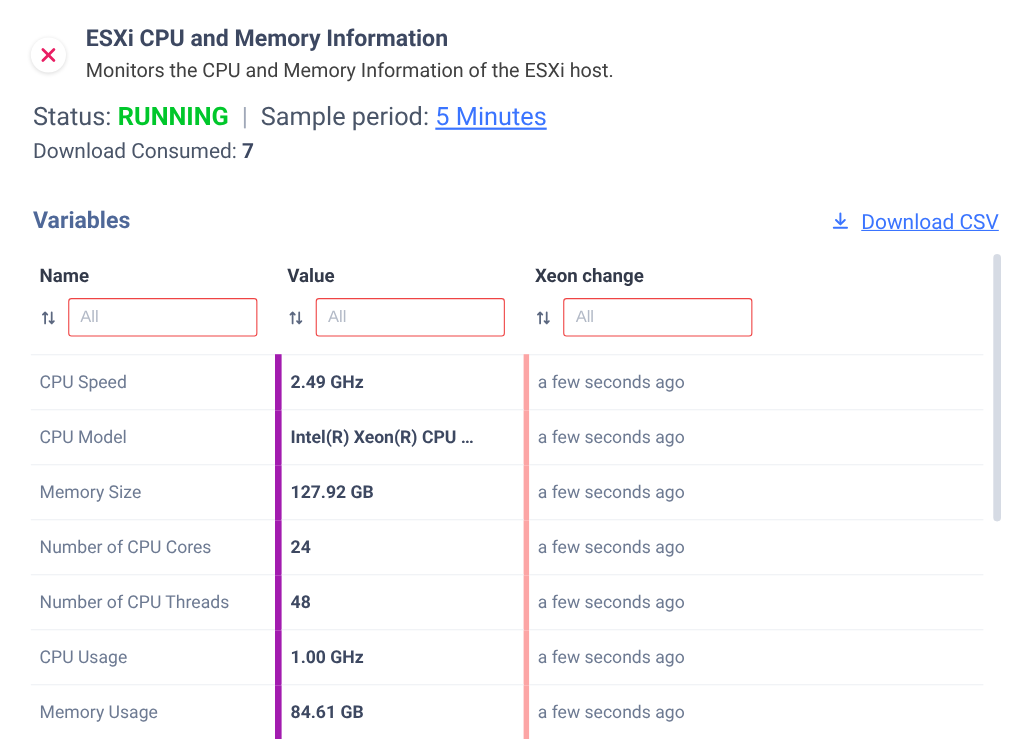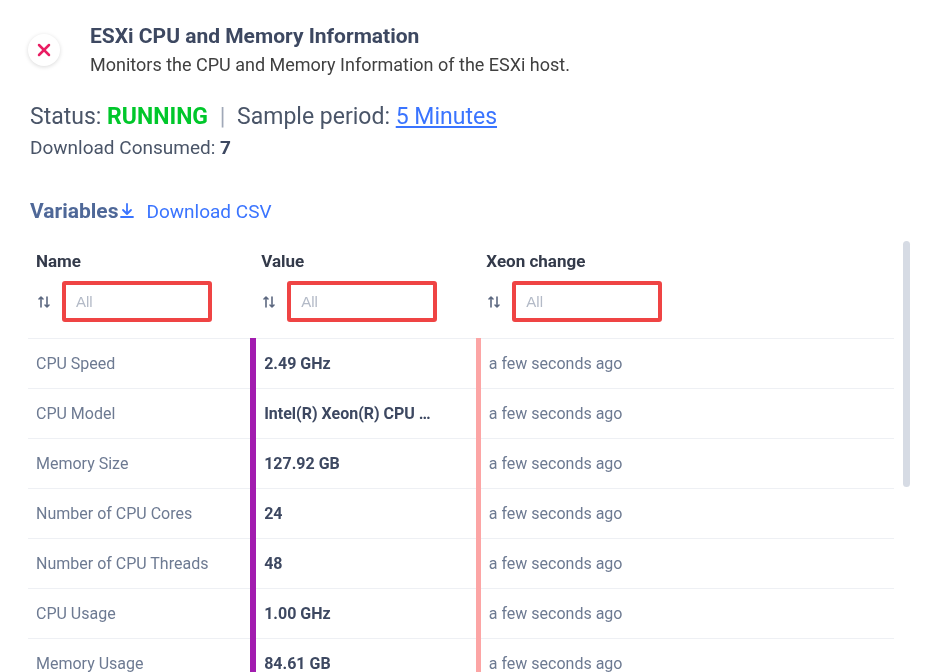--- a/index.html
+++ b/index.html
@@ -10,22 +10,22 @@
     body {
       font-family: -apple-system, BlinkMacSystemFont, "Segoe UI", Roboto, Helvetica, Arial, sans-serif;
       background: #fff;
       color: #3d4a63;
       padding: 24px 28px;
       width: 936px;
     }
     .header-row {
       display: flex;
       align-items: flex-start;
-      gap: 30px;
-      margin-bottom: 28px;
+      gap: 18px;
+      margin-bottom: 18px;
     }
     .close-btn {
       width: 32px;
       height: 32px;
       border-radius: 50%;
       background: #fff;
       border: none;
       display: flex;
       align-items: center;
       justify-content: center;
@@ -79,35 +79,37 @@
       color: #4a5568;
       margin-bottom: 40px;
       padding-left: 2px;
     }
     .metrics-value {
       color: #3d4861;
       font-weight: 700;
     }
     .variables-header {
       display: flex;
+      justify-content: space-between;
       align-items: center;
       margin-bottom: 18px;
       padding-left: 2px;
     }
     .variables-title {
       font-size: 21px;
       font-weight: 700;
       color: #4f6898;
     }
     .download-link {
       display: flex;
       align-items: center;
       gap: 10px;
       color: #3a74ff;
       font-size: 19px;
+      text-decoration: underline;
       cursor: pointer;
     }
     .download-link svg {
       width: 18px;
       height: 18px;
     }
     .table-wrapper {
       position: relative;
     }
     .scrollbar {
@@ -145,26 +147,26 @@
       align-items: center;
       gap: 10px;
     }
     .sort-icon {
       width: 16px;
       height: 16px;
       flex-shrink: 0;
       color: #5c6880;
     }
     .filter-input {
-      border: 4px solid #ef4444;
+      border: 1px solid #ef4444;
       border-radius: 3px;
       padding: 8px 10px;
       font-size: 15px;
       color: #ef4444;
-      width: 150px;
+      width: 172px;
       outline: none;
     }
     .filter-input::placeholder {
       color: #b3bac7;
     }
     tbody tr {
       border-top: 1px solid #eef0f4;
       margin-top: 32px;
     }
     tbody td {

